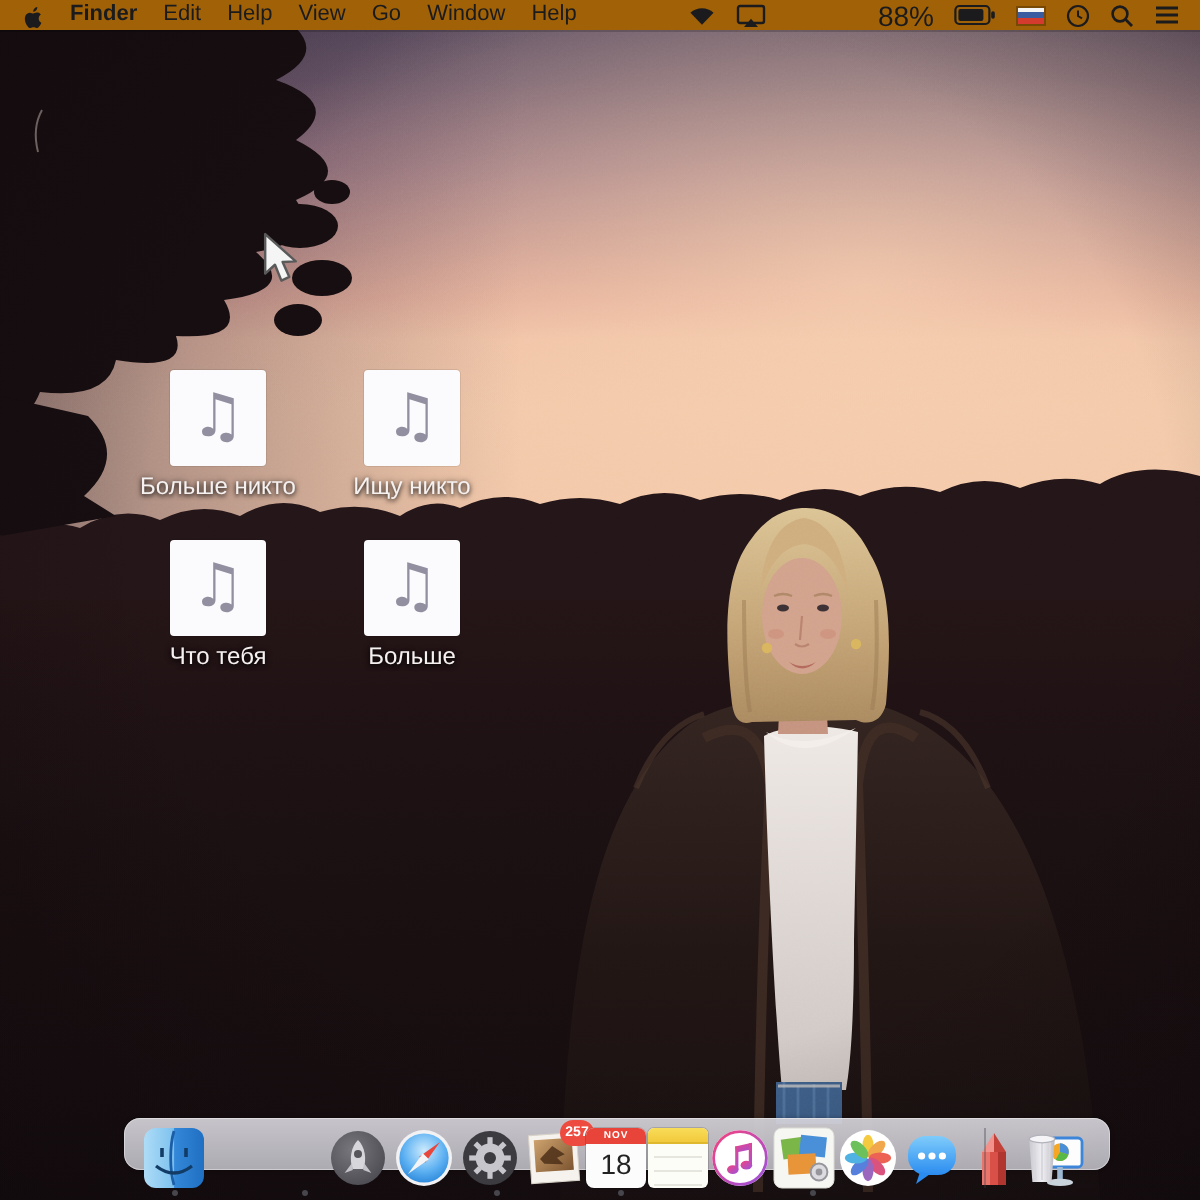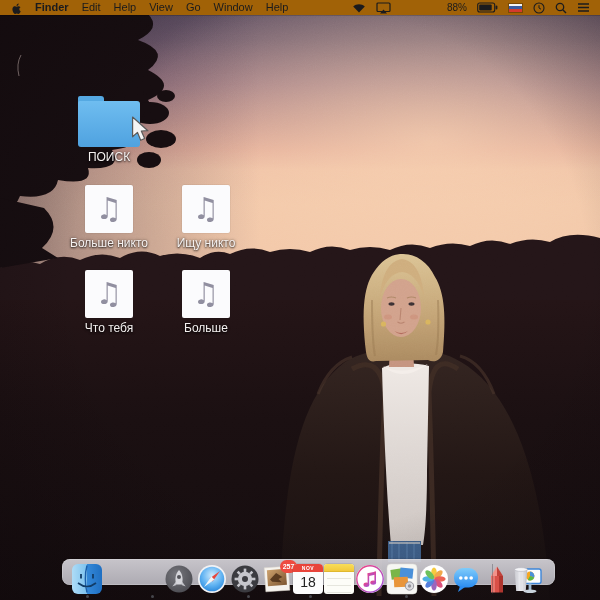--- a/index.html
+++ b/index.html
@@ -13,21 +13,21 @@
   .menubar{position:absolute;top:0;left:0;right:0;height:15px;background:#a16207;
     display:flex;align-items:center;justify-content:space-between;font-size:11px;color:#1b1b1d;
     box-shadow:0 1px 0 rgba(0,0,0,.18);}
   .mb-left{display:flex;align-items:center;gap:13px;padding-left:11px;}
   .mb-right{display:flex;align-items:center;gap:10px;padding-right:10px;}
   .mb-item{line-height:15px;white-space:nowrap;}
   .mb-app{font-weight:700;}
   .mb-ico{display:flex;align-items:center;}
   .flag{width:13px;height:8px;border:0.5px solid rgba(0,0,0,.25);display:flex;flex-direction:column;}
   .flag div{flex:1;}
-  .batt-pct{font-size:10px;margin-left:46px;}
+  .batt-pct{font-size:14px;margin-left:46px;}
   
   .desk-icon{position:absolute;display:flex;flex-direction:column;align-items:center;}
   .icon-label{margin-top:3px;font-size:12px;color:#f5f1f0;white-space:nowrap;
     text-shadow:0 1px 2px rgba(0,0,0,.75),0 0 3px rgba(0,0,0,.5);}
   .folder-shape{position:relative;width:62px;height:51px;}
   .folder-tab{position:absolute;top:0;left:0;width:26px;height:10px;border-radius:2px 3px 0 0;background:#55a9e2;}
   .folder-body{position:absolute;top:5px;left:0;width:62px;height:46px;border-radius:2px 3px 3px 3px;
     background:linear-gradient(#6fbdf0,#4fa2e0);}
   .music-file{width:48px;height:48px;background:#fbfbfd;border-radius:2px;display:flex;
     align-items:center;justify-content:center;box-shadow:0 0 0 0.5px rgba(0,0,0,.08);}
@@ -224,27 +224,20 @@
           </svg>
       </span>
       <span class="mb-ico">
         <svg width="13" height="11" viewBox="0 0 13 11">
             <path d="M1 2 H12 M1 5.5 H12 M1 9 H12" stroke="#1b1b1d" stroke-width="1.4"></path>
           </svg>
       </span>
     </div>
   </div>
 
-  <div class="desk-icon" style="left:47px;top:96px;width:124px;">
-    <div class="folder-shape">
-      <div class="folder-tab"></div>
-        <div class="folder-body"></div>
-    </div>
-    <div class="icon-label">ПОИСК</div>
-  </div>
 
   <div class="desk-icon" style="left:47px;top:185px;width:124px;">
     <div class="music-file">
         <span>♫</span>
       </div>
     <div class="icon-label">Больше никто</div>
   </div>
   <div class="desk-icon" style="left:144px;top:185px;width:124px;">
     <div class="music-file">
         <span>♫</span>

